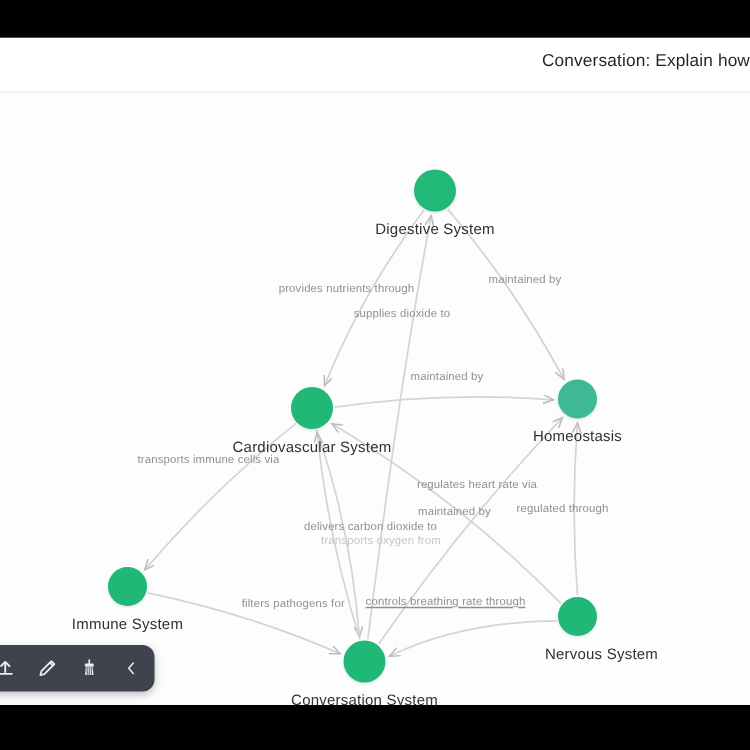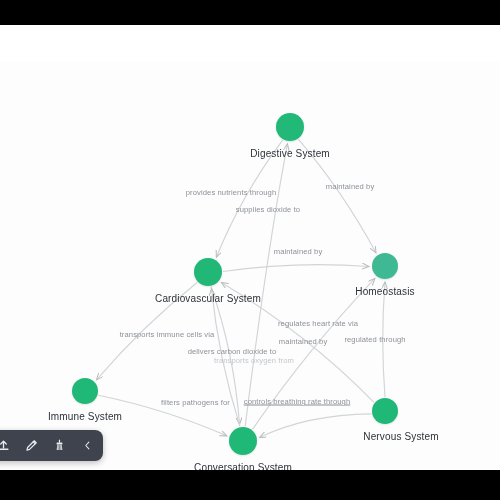--- a/index.html
+++ b/index.html
@@ -130,20 +130,23 @@
 </style>
 </head>
 <body>
 
 <div id="viewport">
 
   <div class="letterbox top"></div>
 
   <div id="app">
 
+    <div id="header">
+      <div id="conversation-title">Conversation: Explain how</div>
+    </div>
 
     <div id="graph-canvas">
 
       <svg id="graph-svg" viewBox="0 0 500 408" preserveAspectRatio="none">
         <defs>
           <marker id="arrowhead" markerWidth="7" markerHeight="7" refX="6" refY="2.6" orient="auto">
             <path d="M0,0 L6,2.6 L0,5.2" fill="none" stroke="#b9bcc0" stroke-width="0.9"></path>
           </marker>
         </defs>
         <g id="edges-group">
@@ -174,22 +177,22 @@
           <div class="graph-node" style="left: 243px; top: 379px; width: 28px; height: 28px; background: rgb(32, 184, 119);"></div>
           <div class="node-label" style="left: 243px; top: 400px;">Conversation System</div>
           <div class="graph-node" style="left: 385px; top: 349px; width: 26px; height: 26px; background: rgb(32, 184, 119);"></div>
           <div class="node-label" style="left: 401px; top: 369px;">Nervous System</div>
         </div>
       <div id="edge-labels-layer">
           <div class="edge-label" style="left: 231px; top: 130px;">provides nutrients through</div>
           <div class="edge-label" style="left: 268px; top: 147px;">supplies dioxide to</div>
           <div class="edge-label" style="left: 350px; top: 124px;">maintained by</div>
           <div class="edge-label" style="left: 298px; top: 189px;">maintained by</div>
-          <div class="edge-label" style="left: 139px; top: 272px; margin-left: 28px;">transports immune cells via</div>
-          <div class="edge-label" style="left: 232px; top: 289px;">delivers carbon dioxide to</div>
+          <div class="edge-label" style="left: 139px; top: 244px;">transports immune cells via</div>
+          <div class="edge-label" style="left: 247px; top: 289px;">delivers carbon dioxide to</div>
           <div class="edge-label faded" style="left: 210px; top: 298px;">transports oxygen from</div>
           <div class="edge-label" style="left: 318px; top: 261px;">regulates heart rate via</div>
           <div class="edge-label" style="left: 303px; top: 279px;">maintained by</div>
           <div class="edge-label" style="left: 375px; top: 277px;">regulated through</div>
           <div class="edge-label" style="left: 188px; top: 340px; padding-left: 15px;">filters pathogens for</div>
           <div class="edge-label" style="left: 297px; top: 339px; text-decoration: underline;">controls breathing rate through</div>
         </div>
 
       <div id="graph-toolbar">
         <div class="tool-btn" title="Upload">

